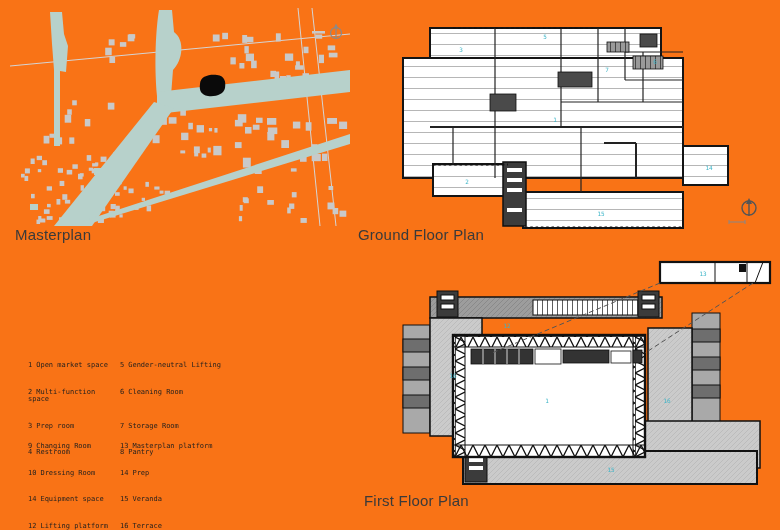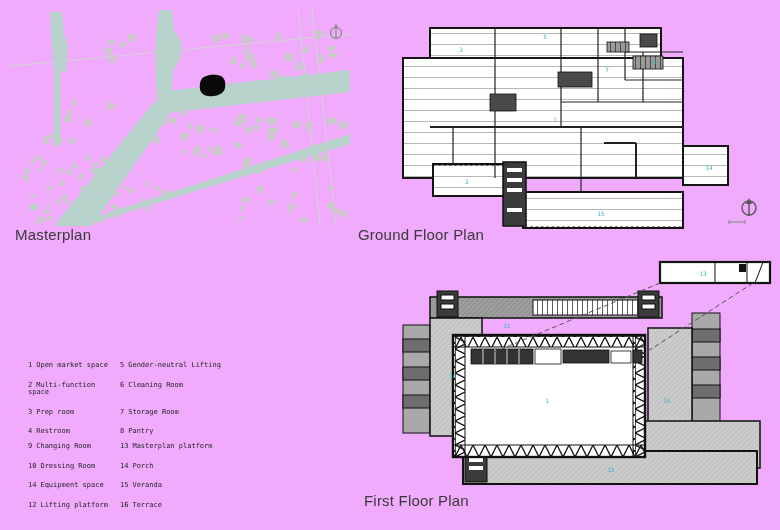--- a/index.html
+++ b/index.html
@@ -1,21 +1,21 @@
 <!DOCTYPE html>
 <html><head>
 <meta charset="utf-8">
 <style>
   html,body{margin:0;padding:0;background:#fff;}
-  .sheet{position:relative;width:780px;height:530px;background:#f0abfc;overflow:hidden;
+  .sheet{position:relative;width:780px;height:530px;background:#f97316;overflow:hidden;
          font-family:"Liberation Sans",sans-serif;}
   .ptitle{position:absolute;font-size:15px;font-weight:500;color:#3a3a3a;letter-spacing:.2px;}
   .legend{position:absolute;left:28px;font-family:"DejaVu Sans Mono",monospace;
           font-size:7px;line-height:7.5px;color:#1f1f1f;display:grid;
-          grid-template-columns:92px auto;row-gap:12px;}
+          grid-template-columns:92px auto;row-gap:19px;}
   .legend .ln{display:inline-block;margin-right:4px;white-space:pre;}
   svg{display:block;}
   text.cy{fill:#3db5c8;font-family:"DejaVu Sans Mono",monospace;font-size:6px;text-anchor:middle;}
 </style>
 </head>
 <body>
 
 <div class="sheet">
 
   <div style="position:absolute;left:10px;top:8px;">
@@ -376,20 +376,20 @@
     <div><span class="ln">6</span><span>Cleaning Room</span></div>
     <div><span class="ln">3</span><span>Prep room</span></div>
     <div><span class="ln">7</span><span>Storage Room</span></div>
     <div><span class="ln">4</span><span>Restroom</span></div>
     <div><span class="ln">8</span><span>Pantry</span></div>
   </div>
   <div class="legend" style="top:443px;">
     <div><span class="ln">9</span><span>Changing Room</span></div>
     <div><span class="ln">13</span><span>Masterplan platform</span></div>
     <div><span class="ln">10</span><span>Dressing Room</span></div>
-    <div><span class="ln">14</span><span>Porch</span></div>
+    <div><span class="ln">14</span><span>Prep</span></div>
     <div><span class="ln">14</span><span>Equipment space</span></div>
     <div><span class="ln">15</span><span>Veranda</span></div>
     <div><span class="ln">12</span><span>Lifting platform</span></div>
     <div><span class="ln">16</span><span>Terrace</span></div>
   </div>
 
 </div>
 
 </body></html>

